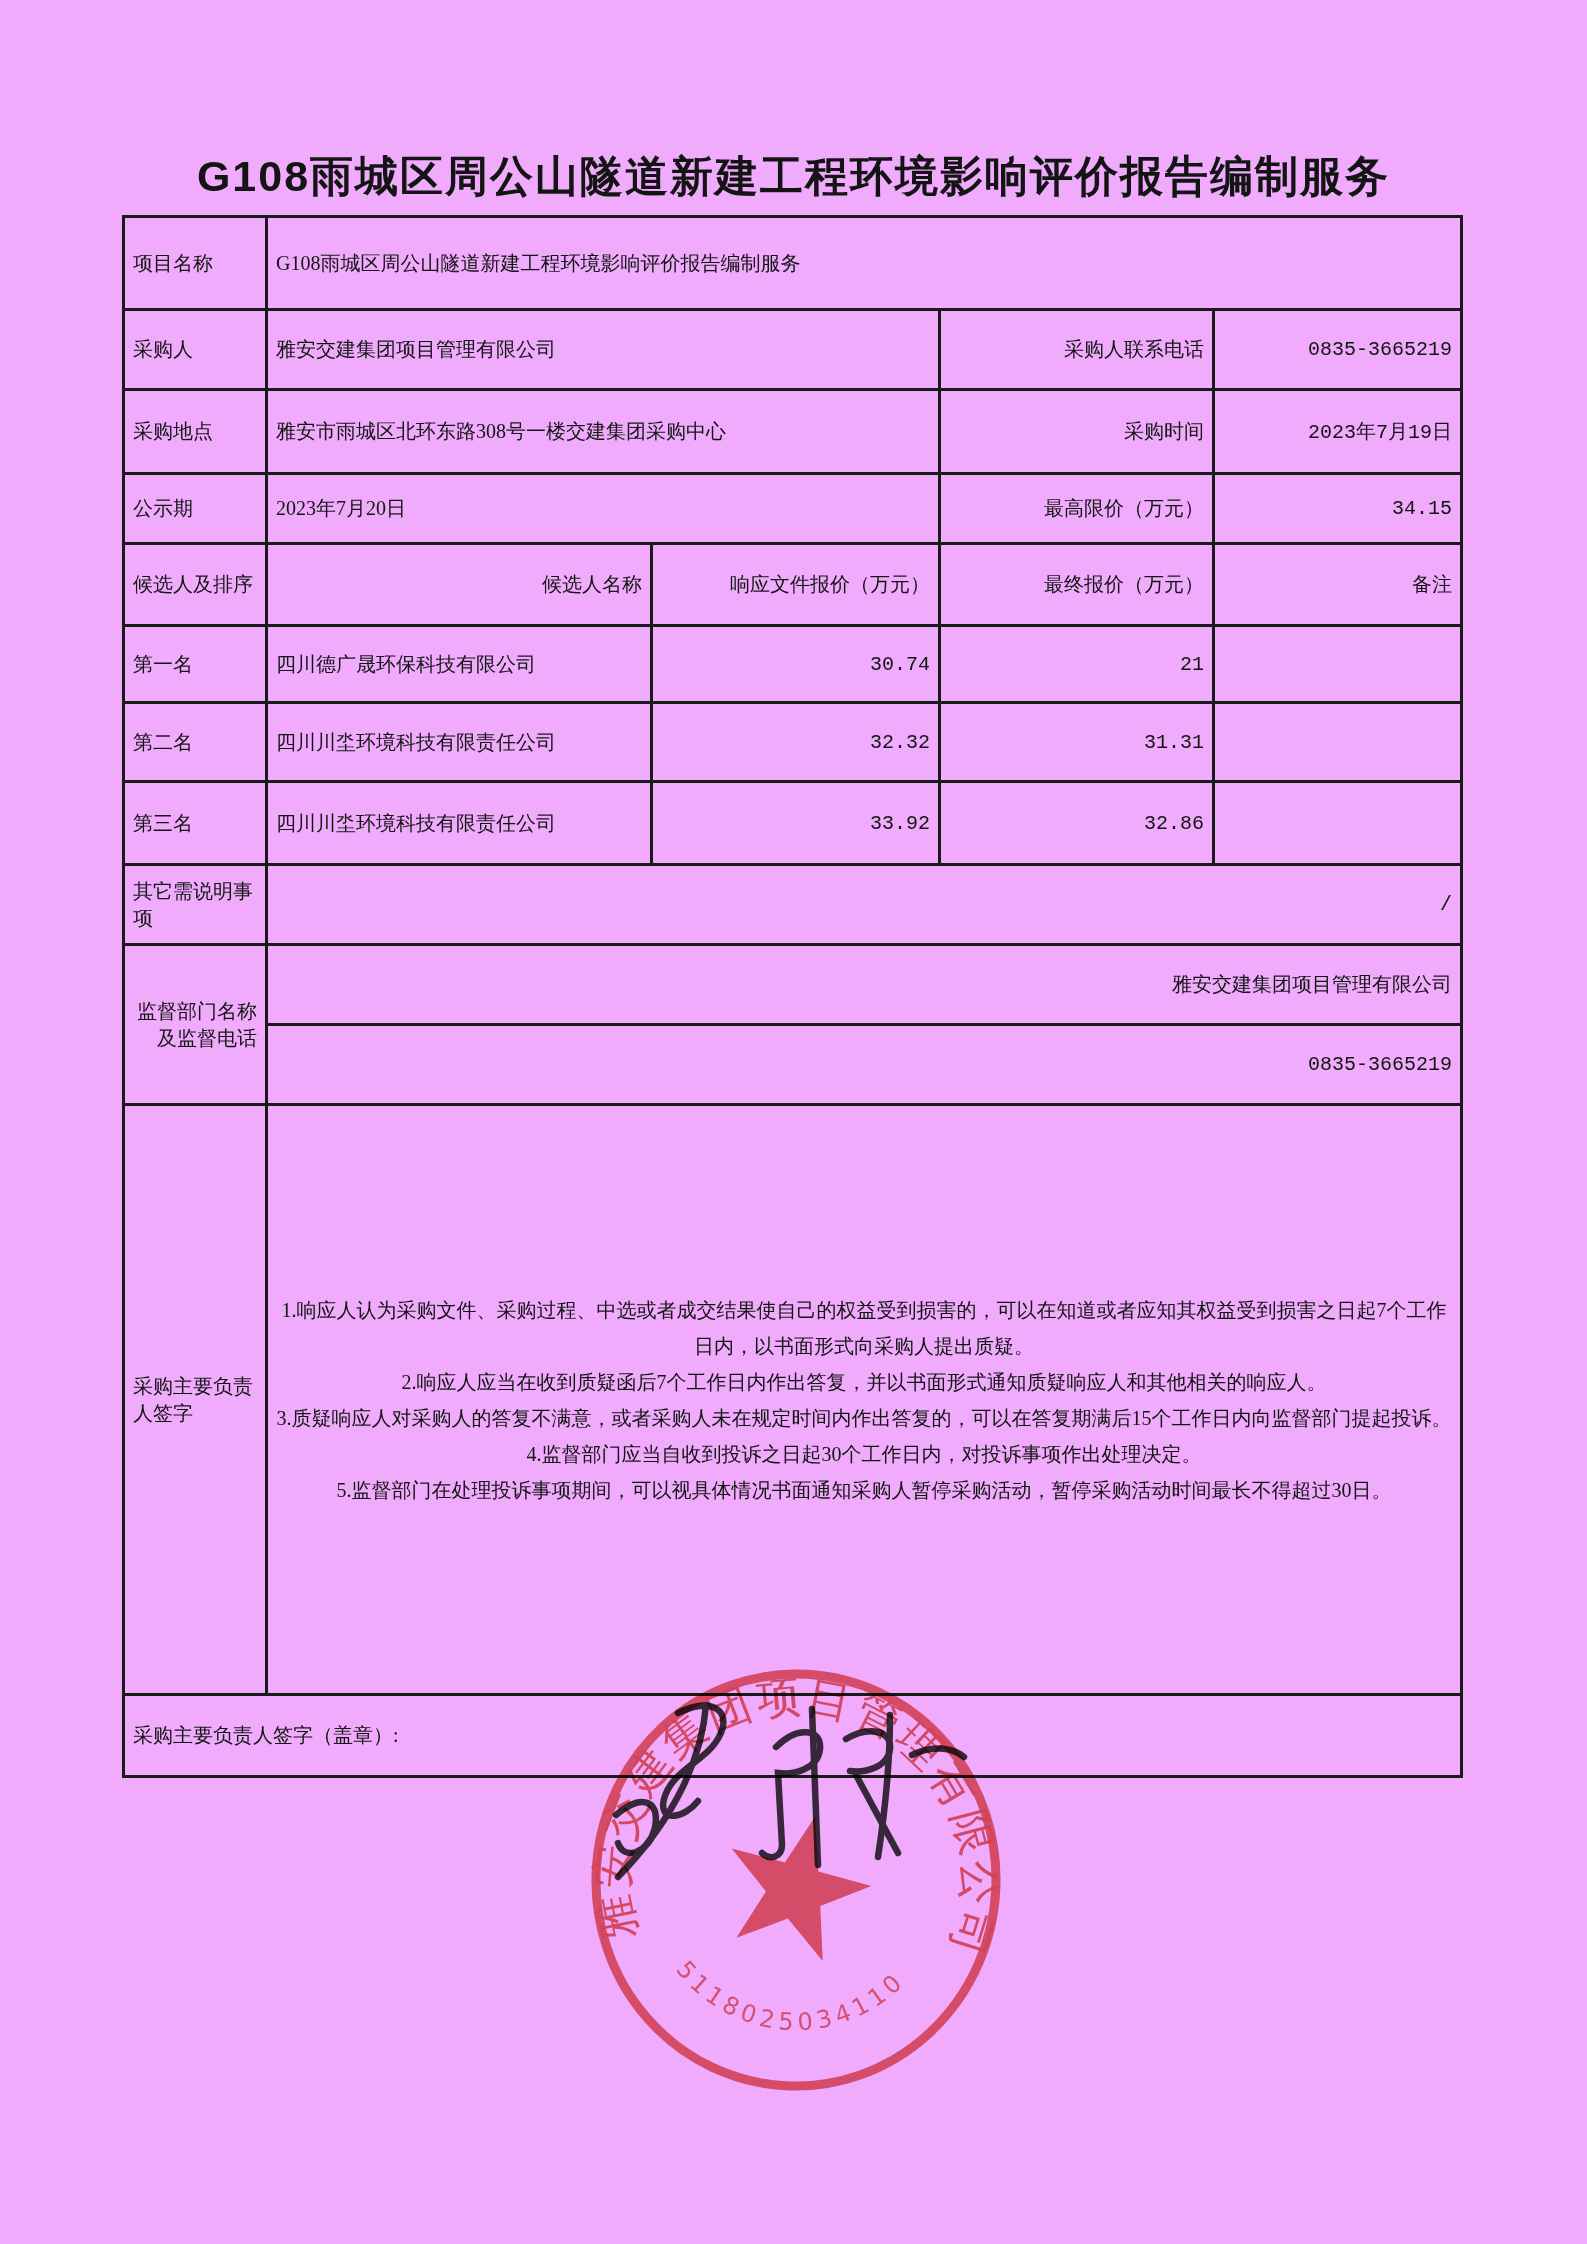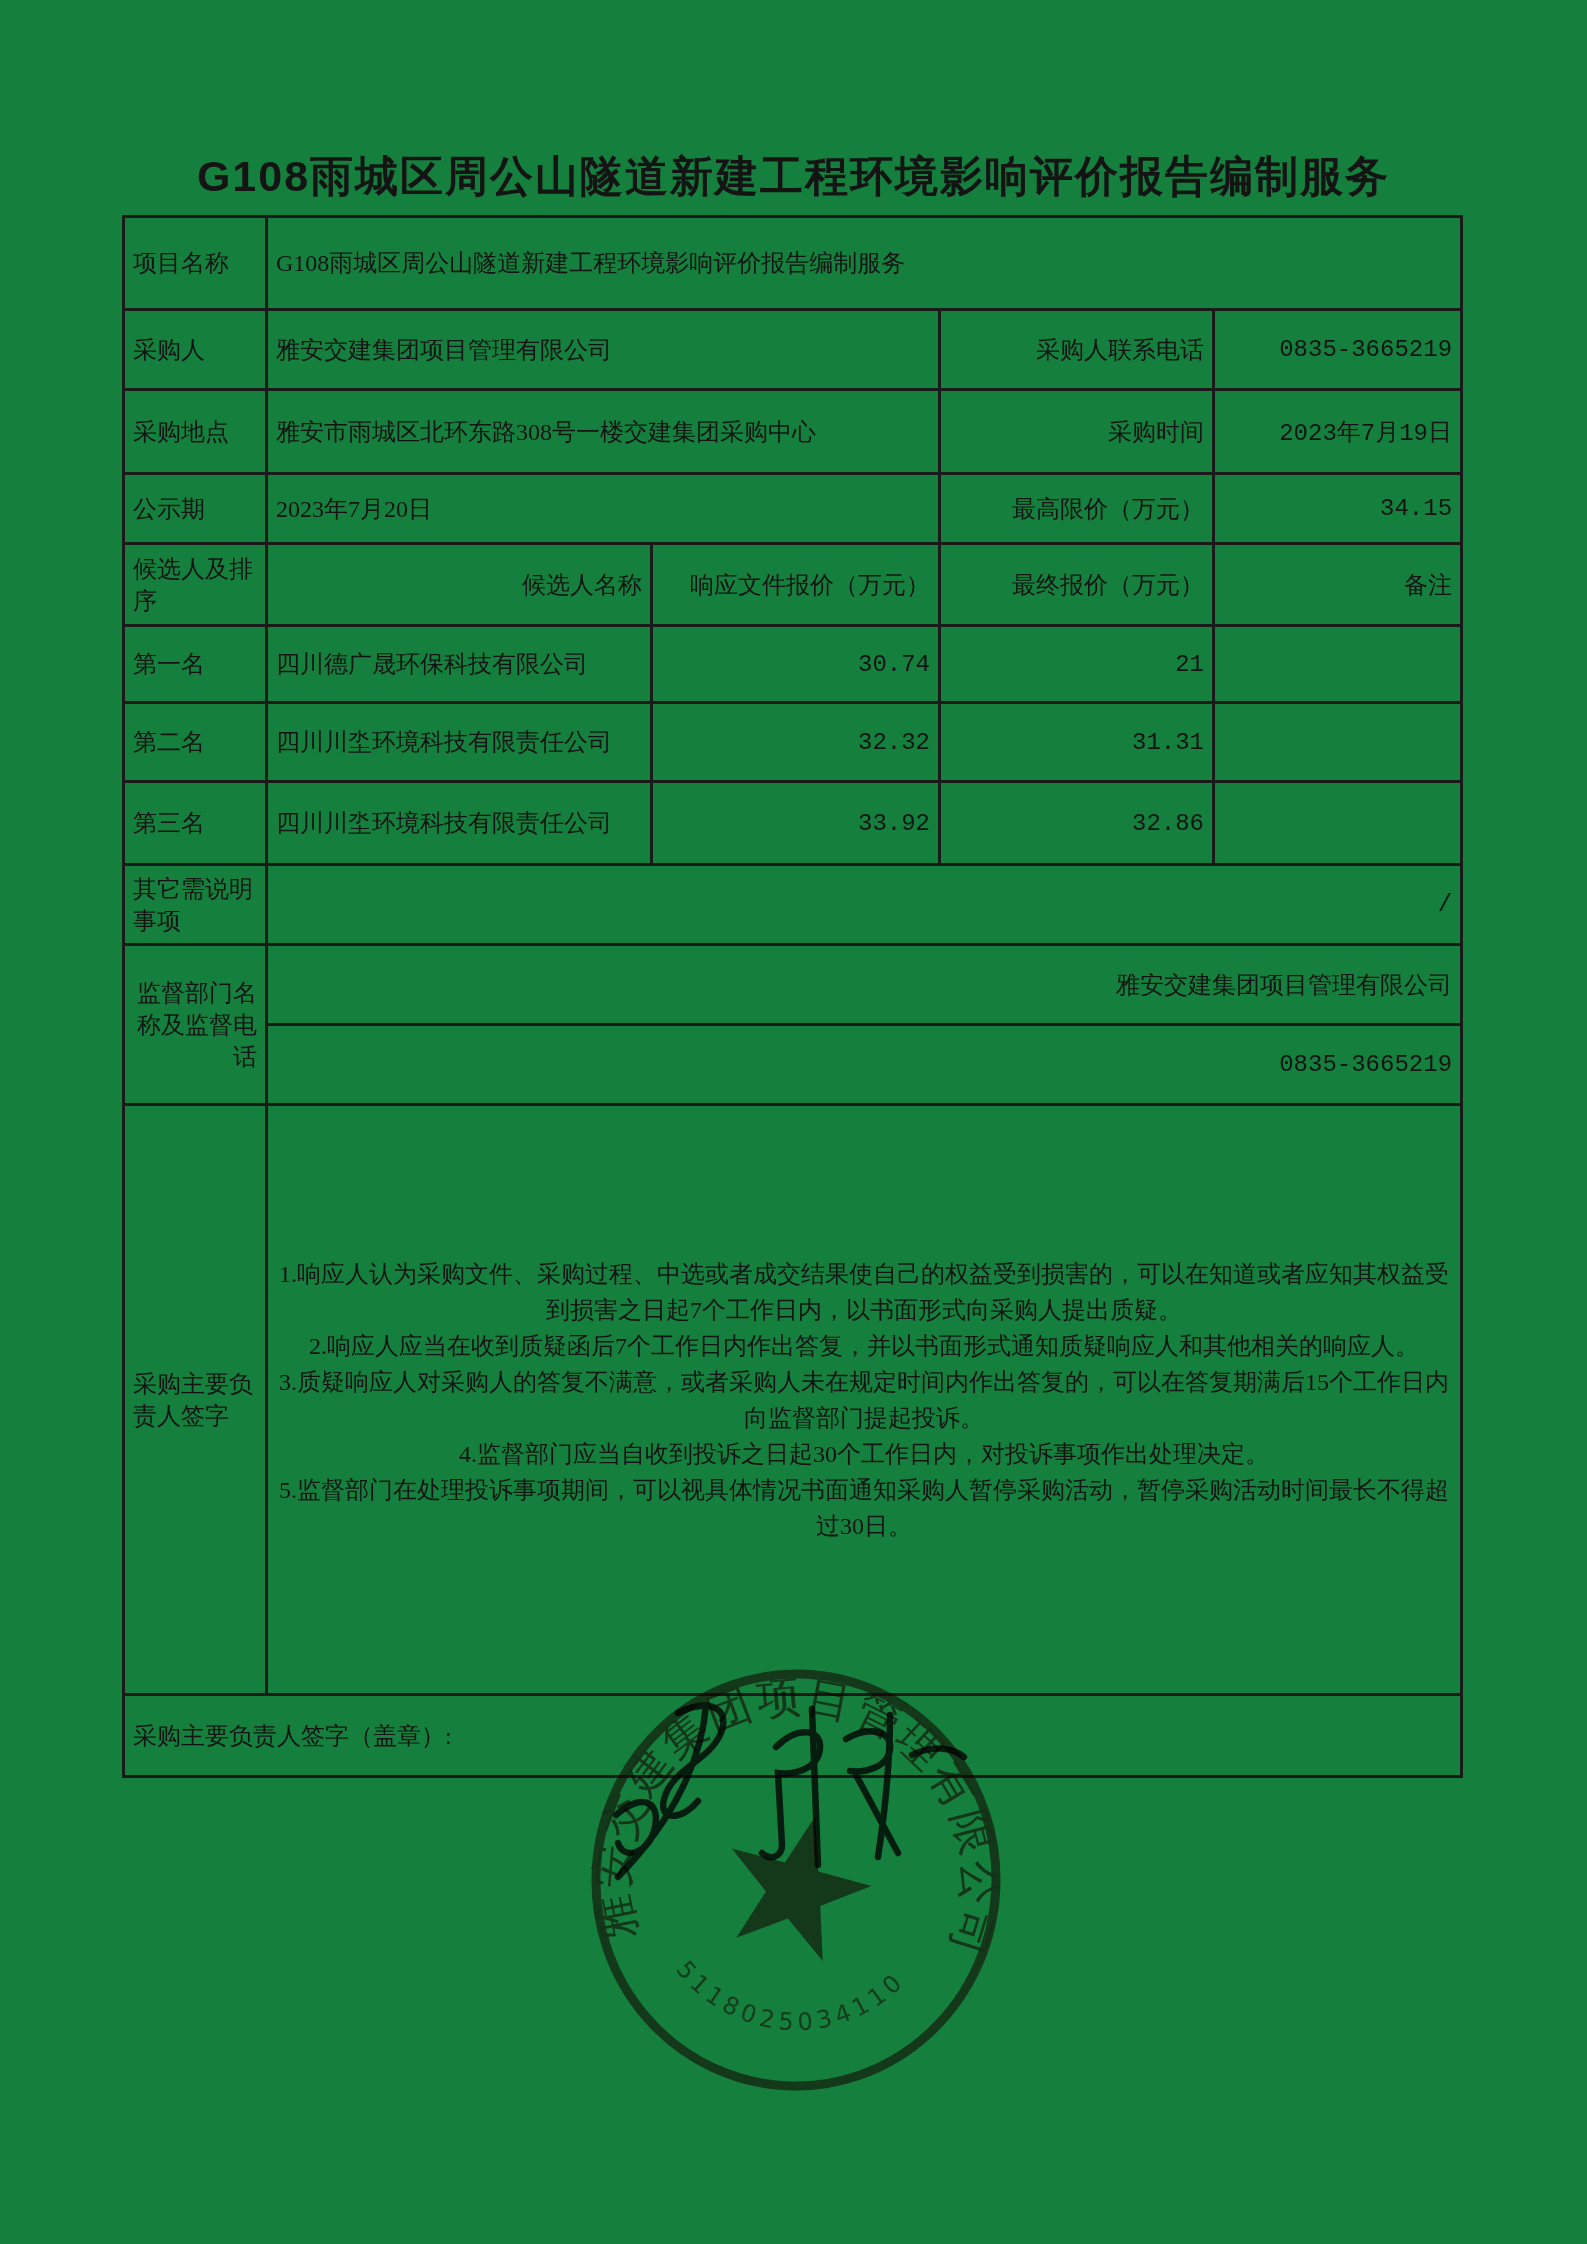--- a/index.html
+++ b/index.html
@@ -1,19 +1,19 @@
 <!DOCTYPE html>
 <html><head>
 <meta charset="utf-8">
 <style>
   html,body { margin:0; padding:0; background:#ffffff; }
   .page {
     position:relative;
     width:1587px; height:2244px;
-    background:#15803d;
+    background:#f0abfc;
     font-family:"Liberation Serif","DejaVu Serif",serif;
     color:#141414;
     overflow:hidden;
   }
   .doc-title {
     padding-top:150px;
     text-align:center;
     font-family:"Liberation Sans","DejaVu Sans",sans-serif;
     font-weight:700;
     line-height:53px;
@@ -22,21 +22,21 @@
   }
   .doc-title .t2 { letter-spacing:6px; }
   table.result {
     margin:12px 0 0 122px;
     width:1338px;
     border-collapse:collapse;
     table-layout:fixed;
   }
   table.result td {
     border:3px solid #1a1a1a;
-    font-size:24px;
+    font-size:20px;
     vertical-align:middle;
     padding:4px 8px;
     word-break:break-all;
   }
   td.lbl  { text-align:left;  padding-left:9px; padding-right:6px; }
   td.lblc { text-align:right; padding-left:4px; padding-right:4px; }
   td.ctr  { text-align:right;font-family:Liberation Mono, monospace; }
   td.name { padding:4px 26px 4px 10px; }
   td.loc  { padding:4px 58px 4px 10px; }
   td.obj-cell { padding:0 40px 0 14px; }

